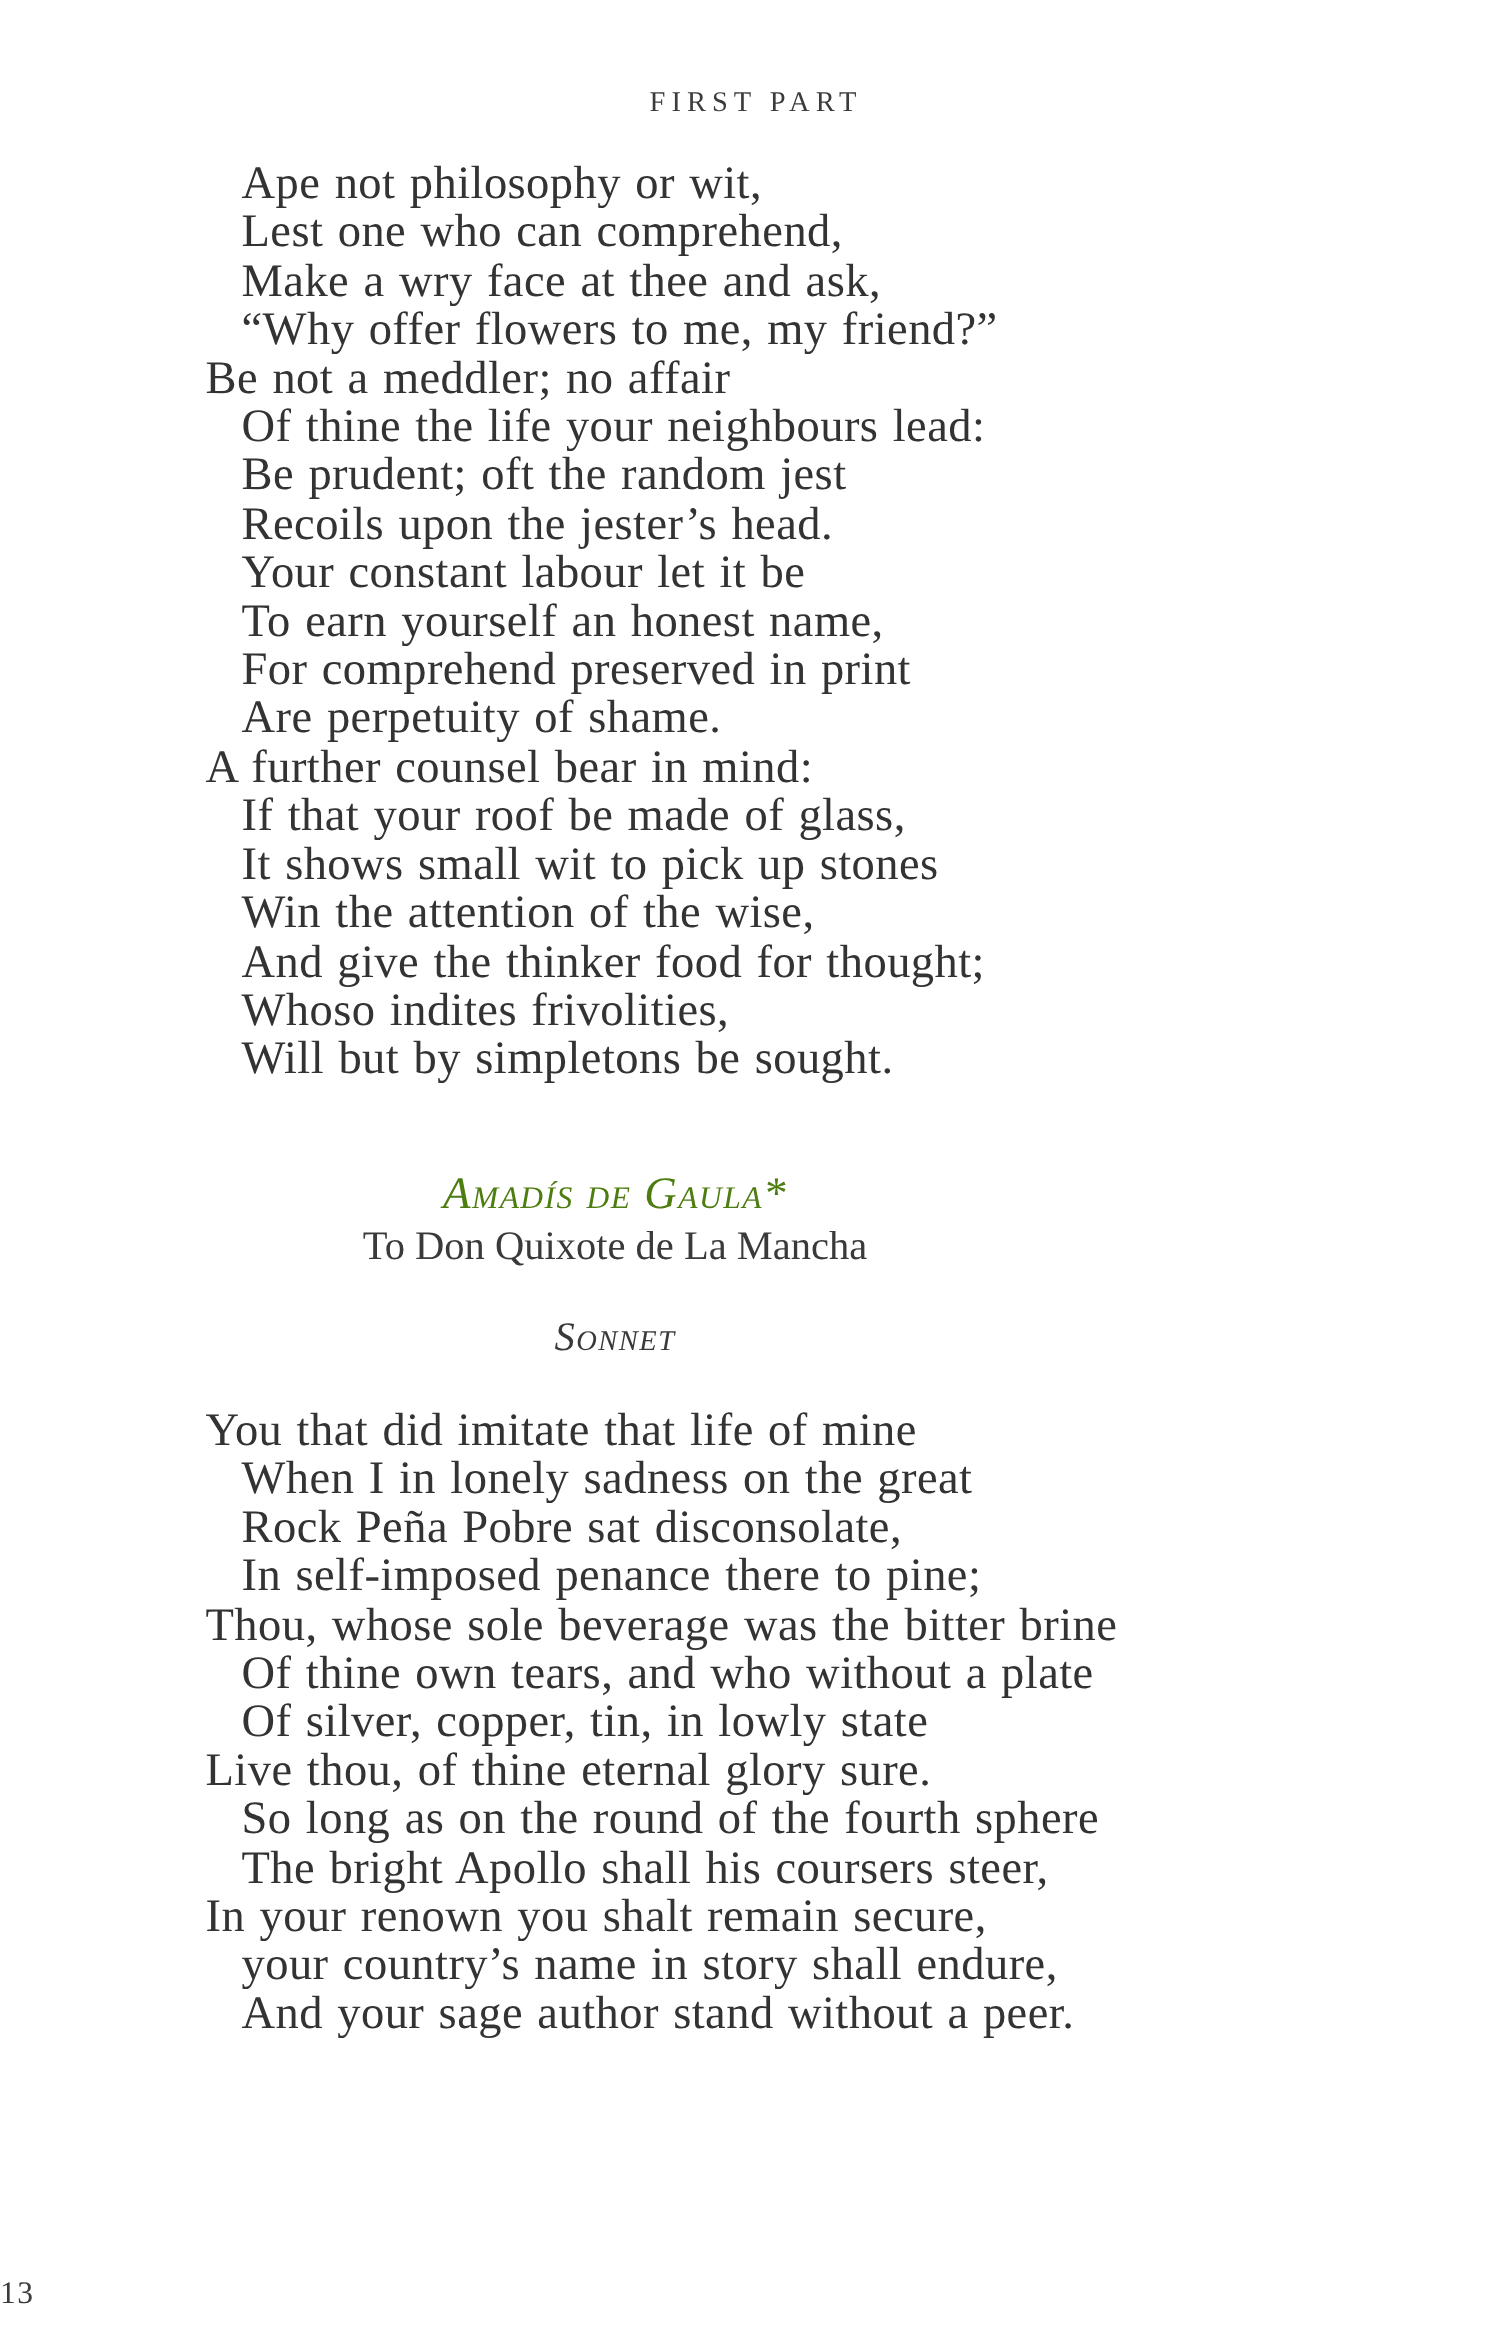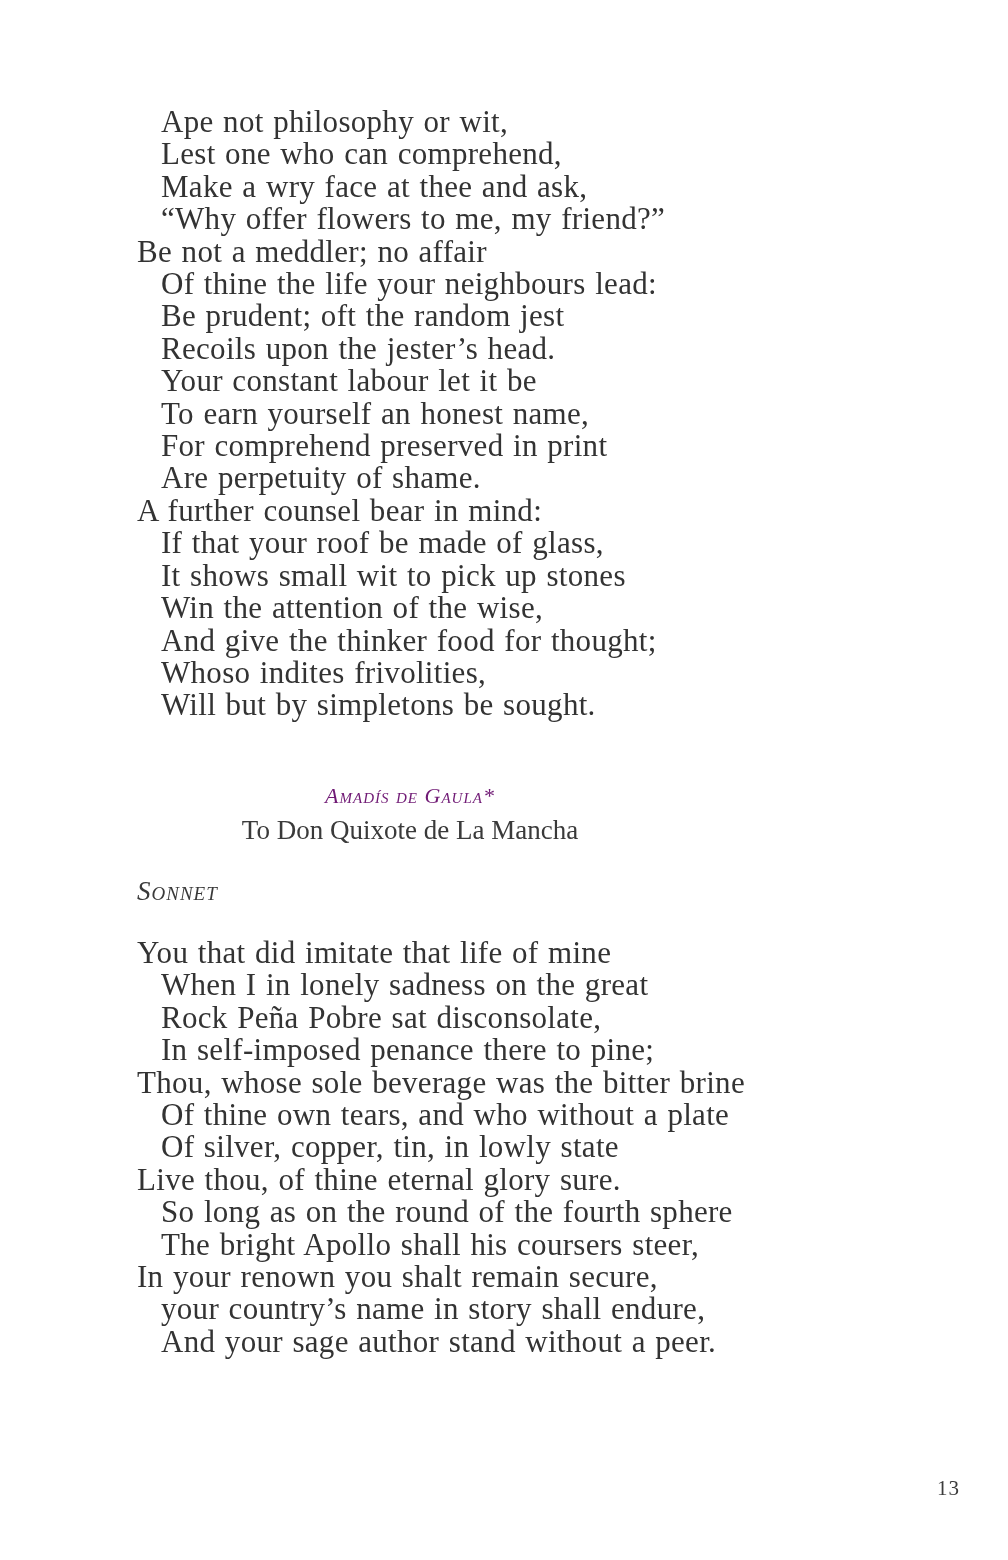--- a/index.html
+++ b/index.html
@@ -43,59 +43,60 @@
   .attribution-block {
     position: absolute;
     left: 137px;
     top: 781px;
     width: 546px;
     text-align: center;
   }
   .attribution-author {
     font-style: italic;
     font-variant: small-caps;
-    font-size: 22px;
+    font-size: 30px;
     letter-spacing: 1px;
     line-height: 30px;
-    color: #701a75;
+    color: #4d7c0f;
   }
   .attribution-dedication {
     font-size: 27px;
     line-height: 34px;
     margin-top: 2px;
     color: #3a3a3a;
   }
   .sonnet-title {
     position: absolute;
     left: 137px;
     top: 876px;
     width: 546px;
-    text-align: left;
+    text-align: center;
     font-style: italic;
     font-variant: small-caps;
     font-size: 27px;
     letter-spacing: 1px;
     color: #3a3a3a;
   }
   .page-number {
     position: absolute;
-    top: 1476px;
+    top: 1516px;
     left: 0;
     width: 960px;
-    text-align: right;
+    text-align: left;
     font-size: 21px;
     letter-spacing: 1px;
     color: #3c3c3c;
   }
 </style>
 </head>
 <body>
 
 <div class="page">
 
+  <div class="running-head">FIRST PART</div>
 
   <div class="verse-block poem-one">
       <div class="verse-line indent">Ape not philosophy or wit,</div>
       <div class="verse-line indent">Lest one who can comprehend,</div>
       <div class="verse-line indent">Make a wry face at thee and ask,</div>
       <div class="verse-line indent">“Why offer flowers to me, my friend?”</div>
       <div class="verse-line">Be not a meddler; no affair</div>
       <div class="verse-line indent">Of thine the life your neighbours lead:</div>
       <div class="verse-line indent">Be prudent; oft the random jest</div>
       <div class="verse-line indent">Recoils upon the jester’s head.</div>

